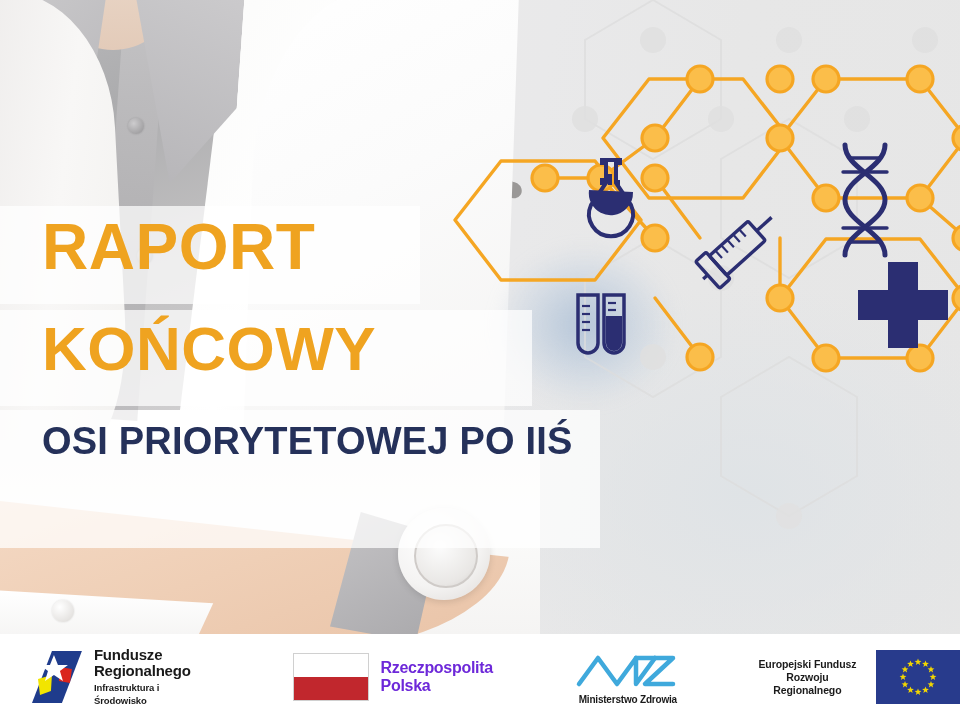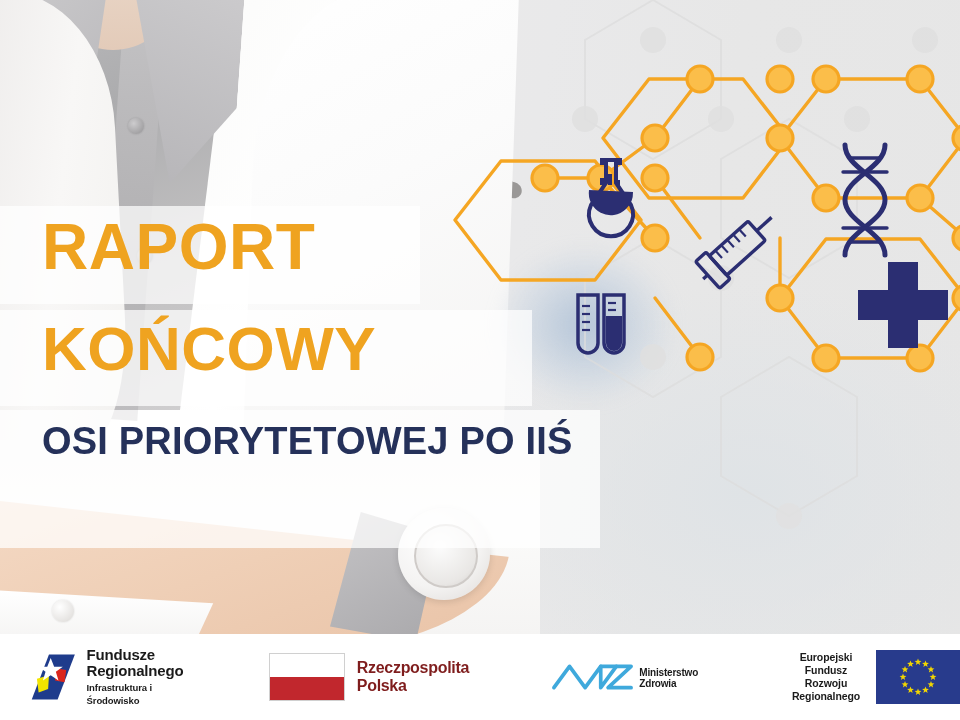--- a/index.html
+++ b/index.html
@@ -145,41 +145,41 @@
   .t-sub div{white-space:nowrap;}
 
   
   .footer{
     position:absolute;left:0;top:634px;width:960px;height:86px;
     background:#ffffff;display:flex;align-items:center;
   }
   .logo{display:flex;align-items:center;}
   .logo-fe{margin-left:30px;}
   .logo-rp{margin-left:78px;}
-  .logo-mz{margin-left:80px;flex-direction:row;align-items:center;}
+  .logo-mz{margin-left:80px;flex-direction:column;align-items:center;}
   .logo-ue{margin-left:68px;}
 
   .fe-text{margin-left:10px;}
   .fe-l1,.fe-l2{
     font-family:"Liberation Sans",sans-serif;font-weight:bold;color:#1a1a1a;
     font-size:15px;line-height:16px;letter-spacing:-.2px;
   }
   .fe-l3{
     font-family:"Liberation Sans",sans-serif;font-weight:bold;color:#1a1a1a;
     font-size:9.5px;line-height:13px;margin-top:2px;letter-spacing:-.1px;
   }
   .pl-flag{
     width:76px;height:48px;border:1px solid #d0d0d0;box-sizing:border-box;
     display:flex;flex-direction:column;
   }
   .pl-white{flex:1;background:#ffffff;}
   .pl-red{flex:1;background:#c1272d;}
   .rp-text{margin-left:12px;}
   .rp-l1,.rp-l2{
-    font-family:"Liberation Sans",sans-serif;font-weight:bold;color:#7f1d1d;
+    font-family:"Liberation Sans",sans-serif;font-weight:bold;color:#6d28d9;
     font-size:16px;line-height:18px;letter-spacing:-.3px;
   }
   .mz-cap{
     font-family:"Liberation Sans",sans-serif;font-weight:bold;color:#1a1a1a;
     font-size:10px;margin-top:2px;letter-spacing:-.2px;
   }
   .ue-text{text-align:center;margin-right:12px;}
   .ue-l1{
     font-family:"Liberation Sans",sans-serif;font-weight:bold;color:#1a1a1a;
     font-size:15px;line-height:17px;letter-spacing:-.2px;

